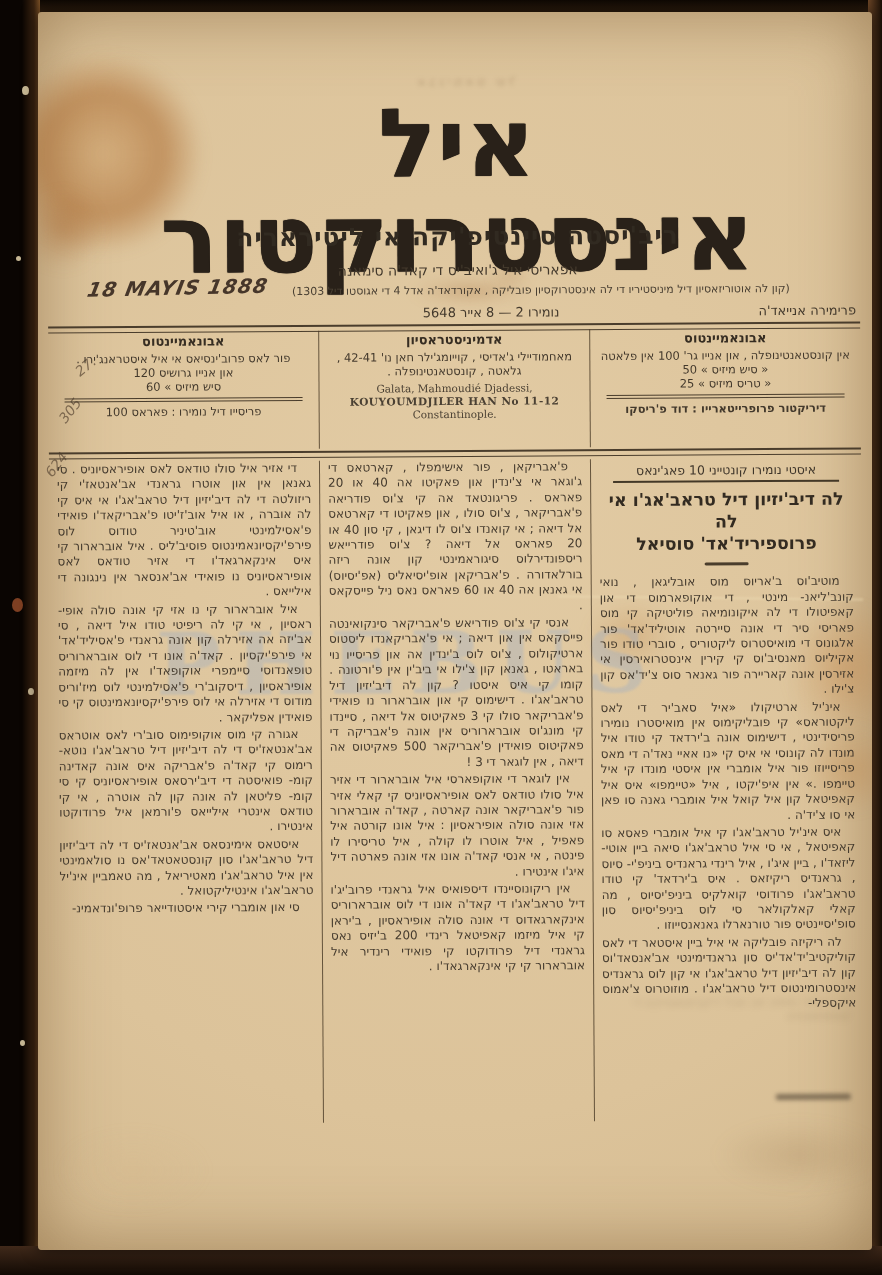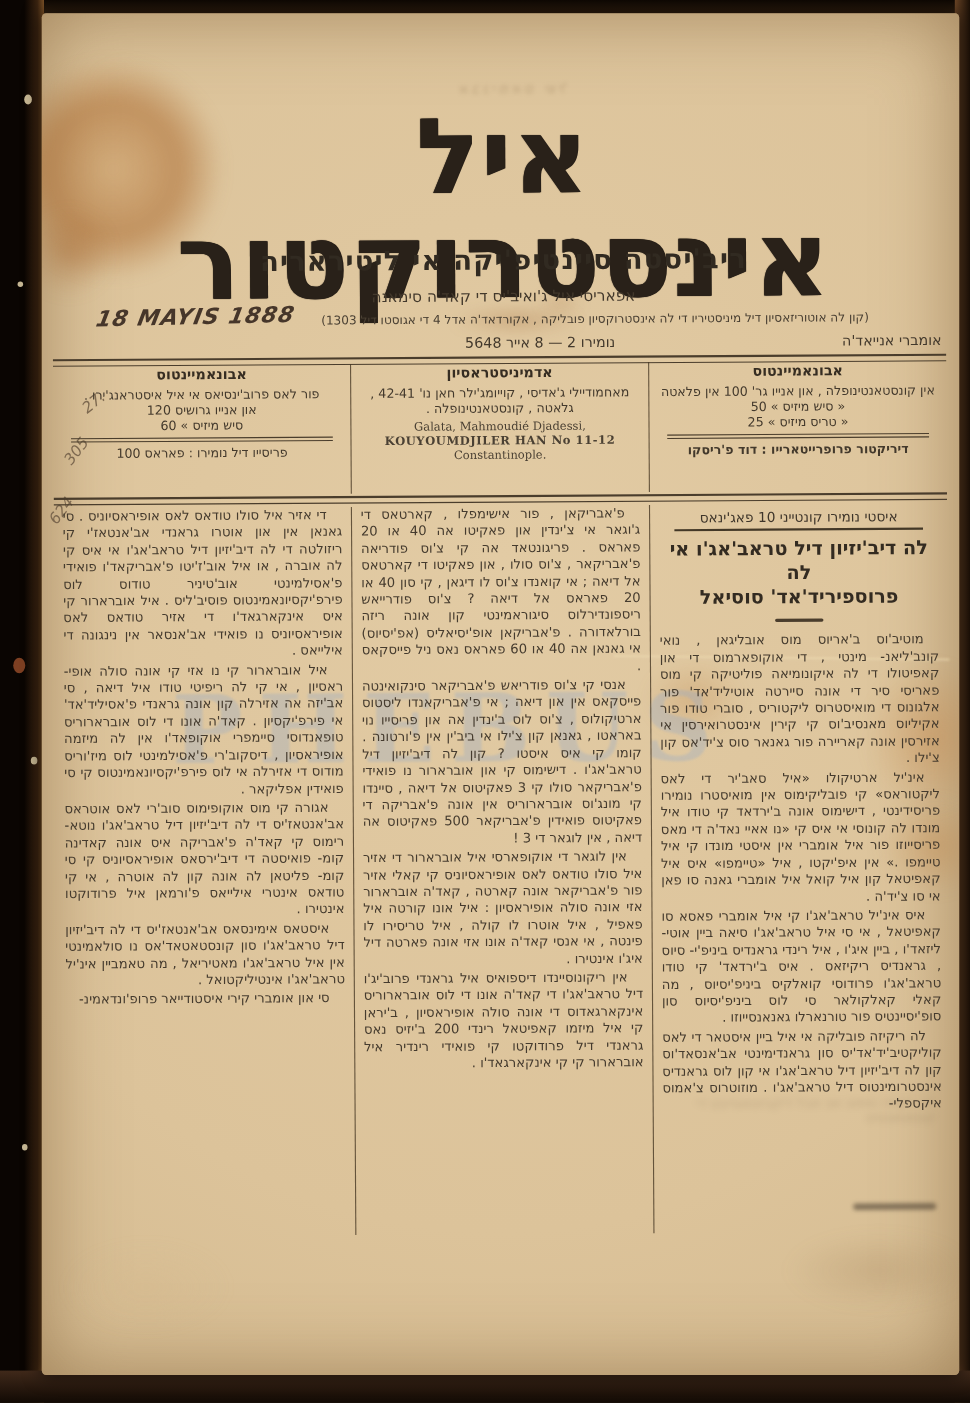--- a/index.html
+++ b/index.html
@@ -122,21 +122,21 @@
       <div class="pencil" style="left:20px;top:388px;transform:rotate(-52deg);">305</div>
       <div class="pencil" style="left:6px;top:442px;transform:rotate(-52deg);">624</div>
 
       <div class="masthead rtl">איל אינסטרוקטור</div>
       <div class="subtitle rtl">ריב'יסטה סיינטיפ'יקה אי ליטיראריה</div>
       <div class="freqline rtl">אפאריסי איל ג'ואיב'יס די קאד'ה סימאנה</div>
 
       <div class="handdate">18 MAYIS 1888</div>
 
       <div class="authline rtl">(קון לה אוטוריזאסיון דיל מיניסטיריו די לה אינסטרוקסיון פובליקה , אקורדאד'ה אדל 4 די אגוסטו דיל 1303)</div>
-      <div class="yearlabel rtl">אומברי אנייאד'ה</div>
+      <div class="yearlabel rtl">פרימירה אנייאד'ה</div>
       <div class="issueline rtl">נומירו 2 — 8 אייר 5648</div>
 
       <div class="dblrule" style="top:312px;"></div>
 
       <div class="boxes">
         <div class="hbox b1 rtl">
           <div class="btitle">אבונאמיינטוס</div>
           <div>אין קונסטאנטינופלה , און אנייו גר' 100 אין פלאטה</div>
           <div>«      סיש מיזיס  »  50</div>
           <div>«      טריס מיזיס  »  25</div>

